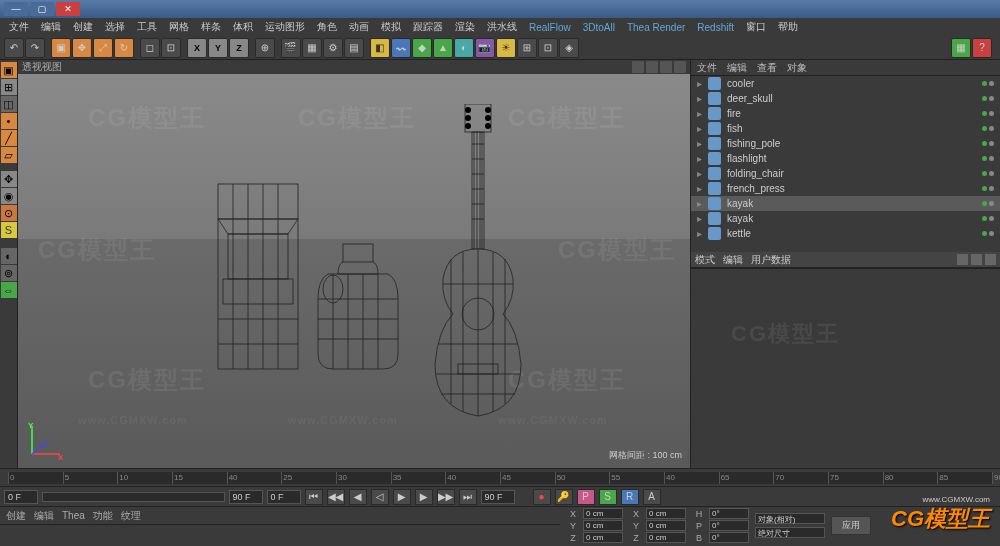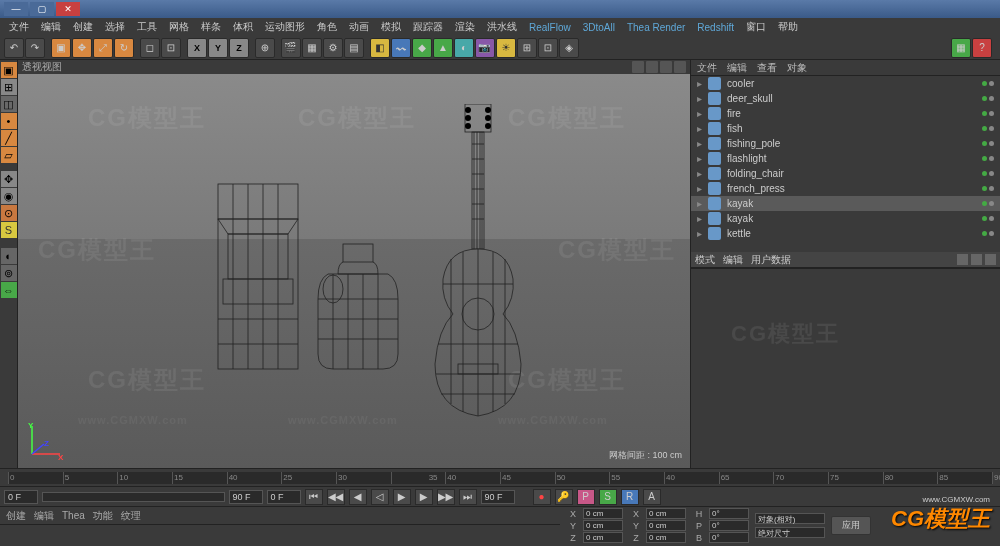--- a/index.html
+++ b/index.html
@@ -448,21 +448,21 @@
       <div class="timeline-label" style="left: calc(11.1111% + 2px);">10</div>
       <div class="timeline-tick" style="left: 16.6667%;"></div>
       <div class="timeline-label" style="left: calc(16.6667% + 2px);">15</div>
       <div class="timeline-tick" style="left: 22.2222%;"></div>
       <div class="timeline-label" style="left: calc(22.2222% + 2px);">40</div>
       <div class="timeline-tick" style="left: 27.7778%;"></div>
       <div class="timeline-label" style="left: calc(27.7778% + 2px);">25</div>
       <div class="timeline-tick" style="left: 33.3333%;"></div>
       <div class="timeline-label" style="left: calc(33.3333% + 2px);">30</div>
       <div class="timeline-tick" style="left: 38.8889%;"></div>
-      <div class="timeline-label" style="left: calc(38.8889% + 2px); margin-left: 36px;">35</div>
+      <div class="timeline-label" style="left: calc(38.8889% + 2px);">35</div>
       <div class="timeline-tick" style="left: 44.4444%;"></div>
       <div class="timeline-label" style="left: calc(44.4444% + 2px);">40</div>
       <div class="timeline-tick" style="left: 50%;"></div>
       <div class="timeline-label" style="left: calc(50% + 2px);">45</div>
       <div class="timeline-tick" style="left: 55.5556%;"></div>
       <div class="timeline-label" style="left: calc(55.5556% + 2px);">50</div>
       <div class="timeline-tick" style="left: 61.1111%;"></div>
       <div class="timeline-label" style="left: calc(61.1111% + 2px);">55</div>
       <div class="timeline-tick" style="left: 66.6667%;"></div>
       <div class="timeline-label" style="left: calc(66.6667% + 2px);">40</div>

